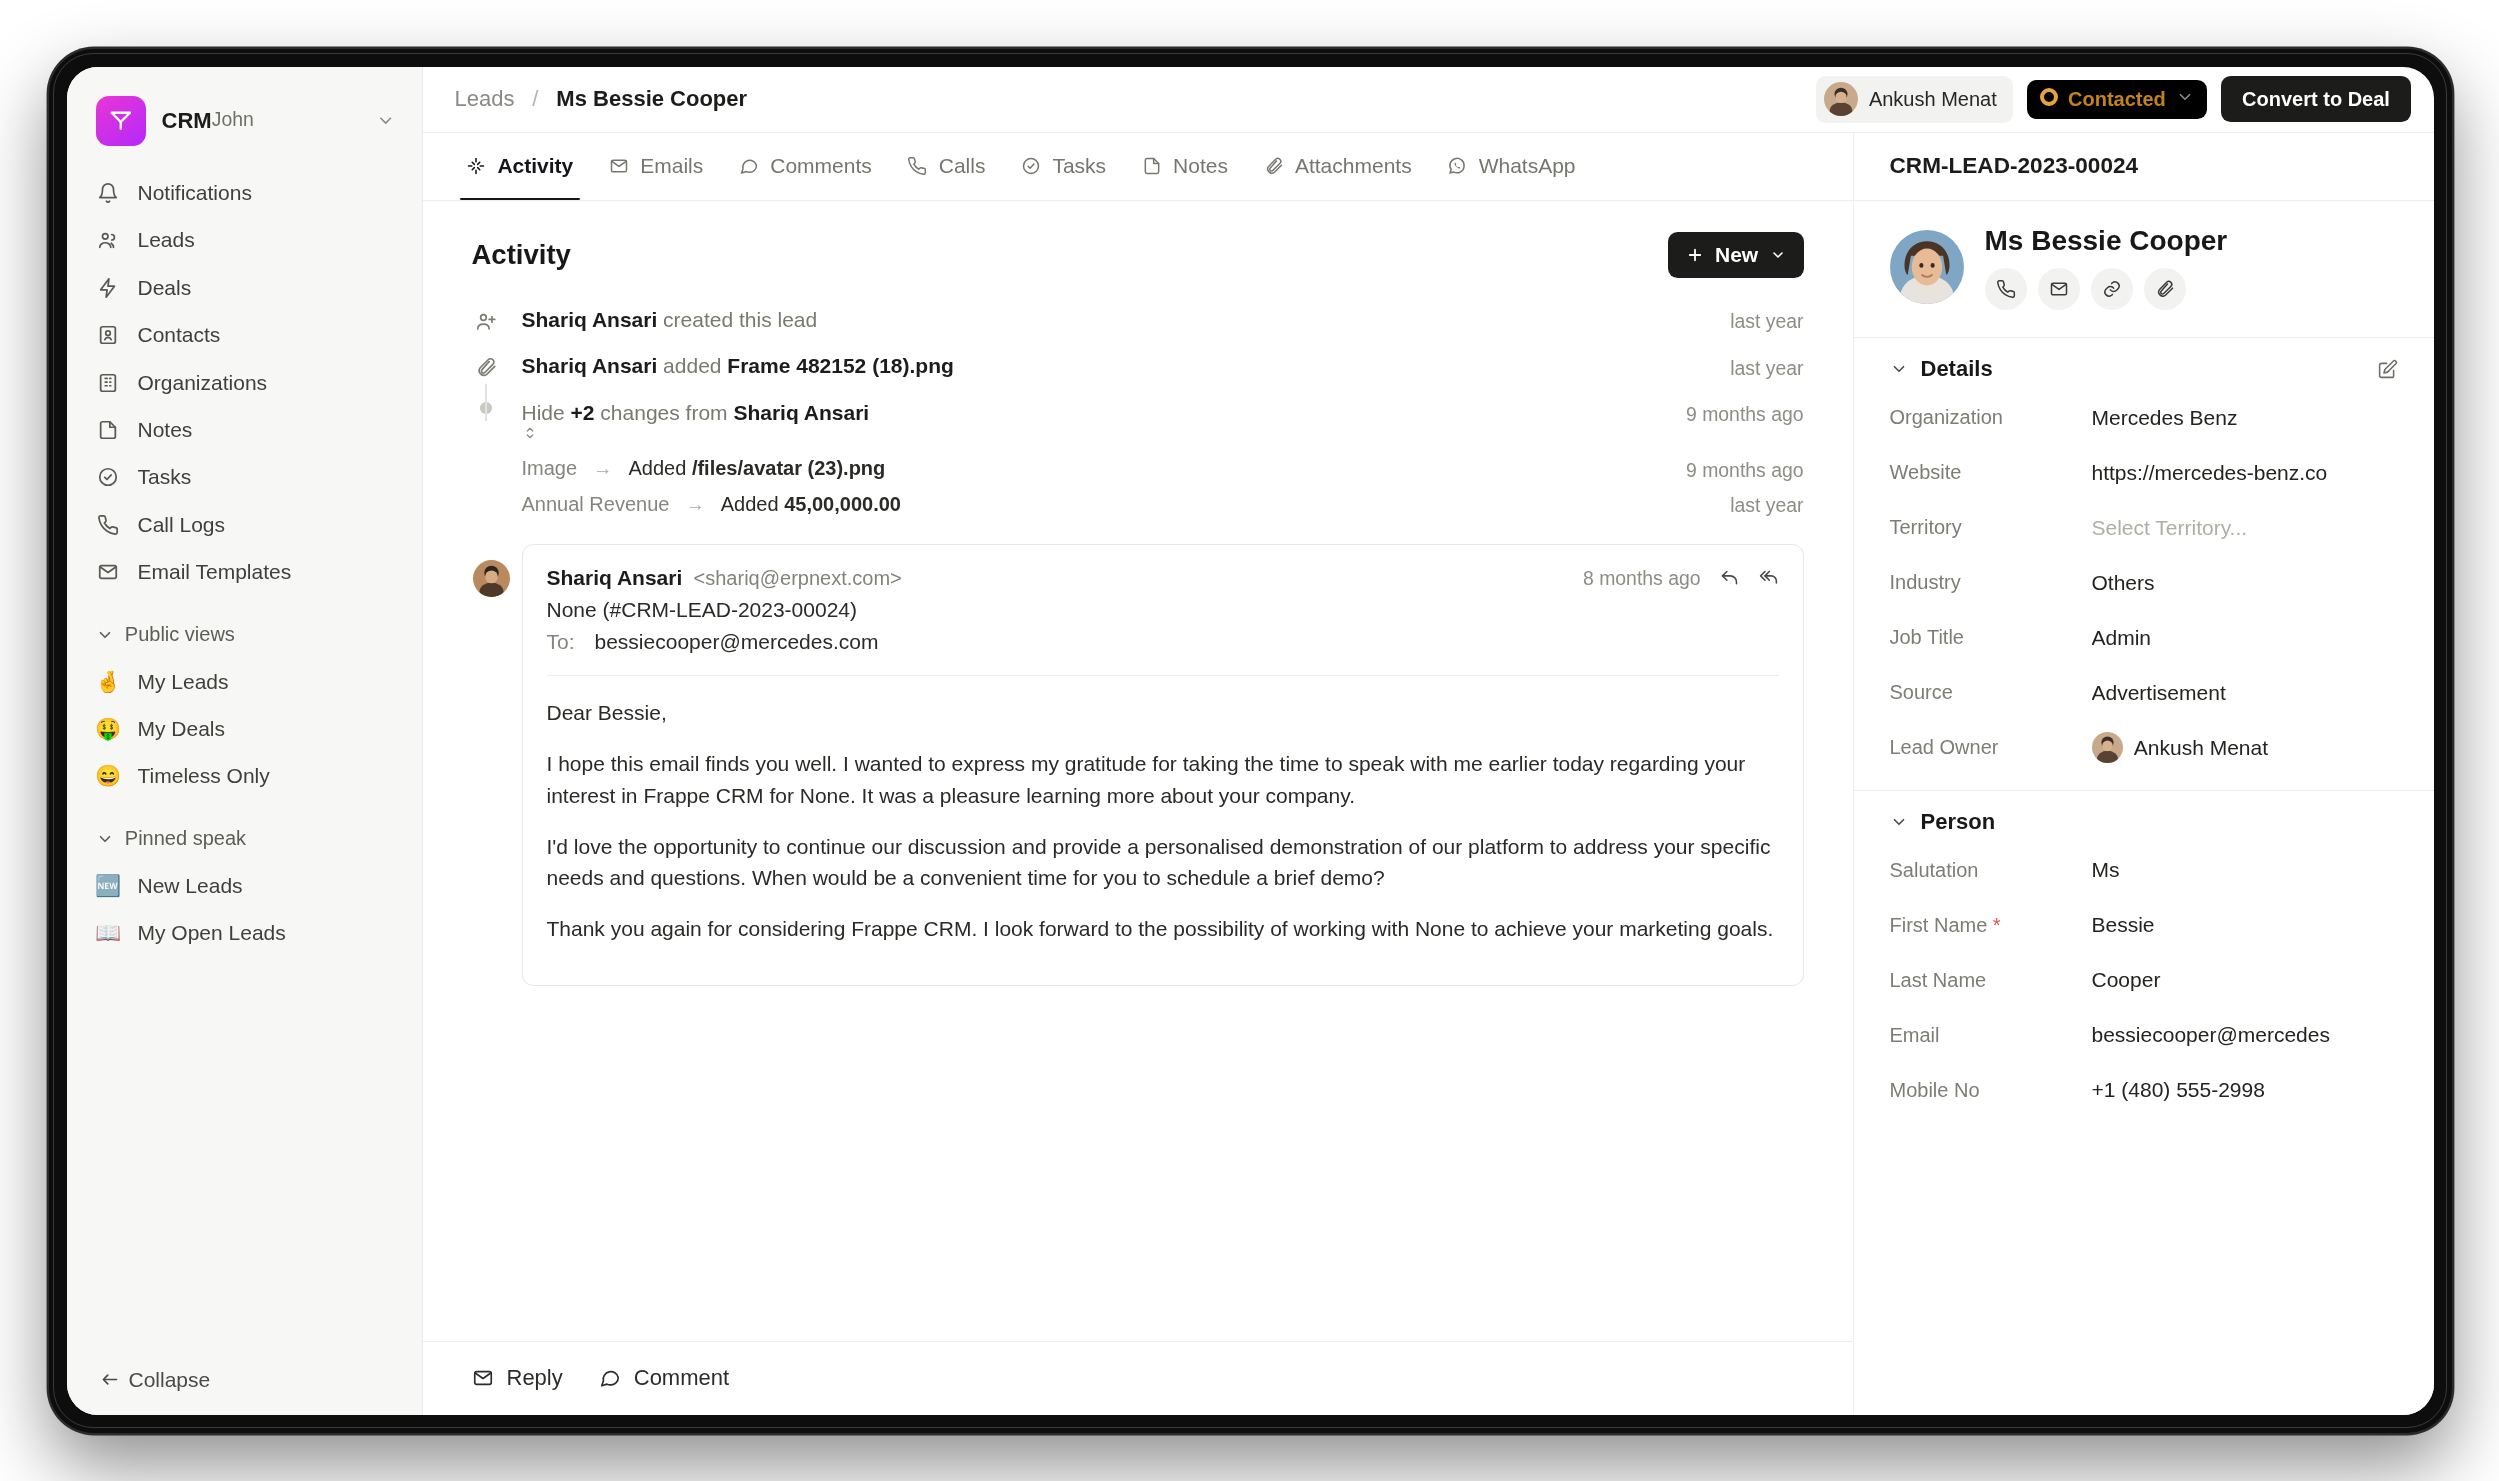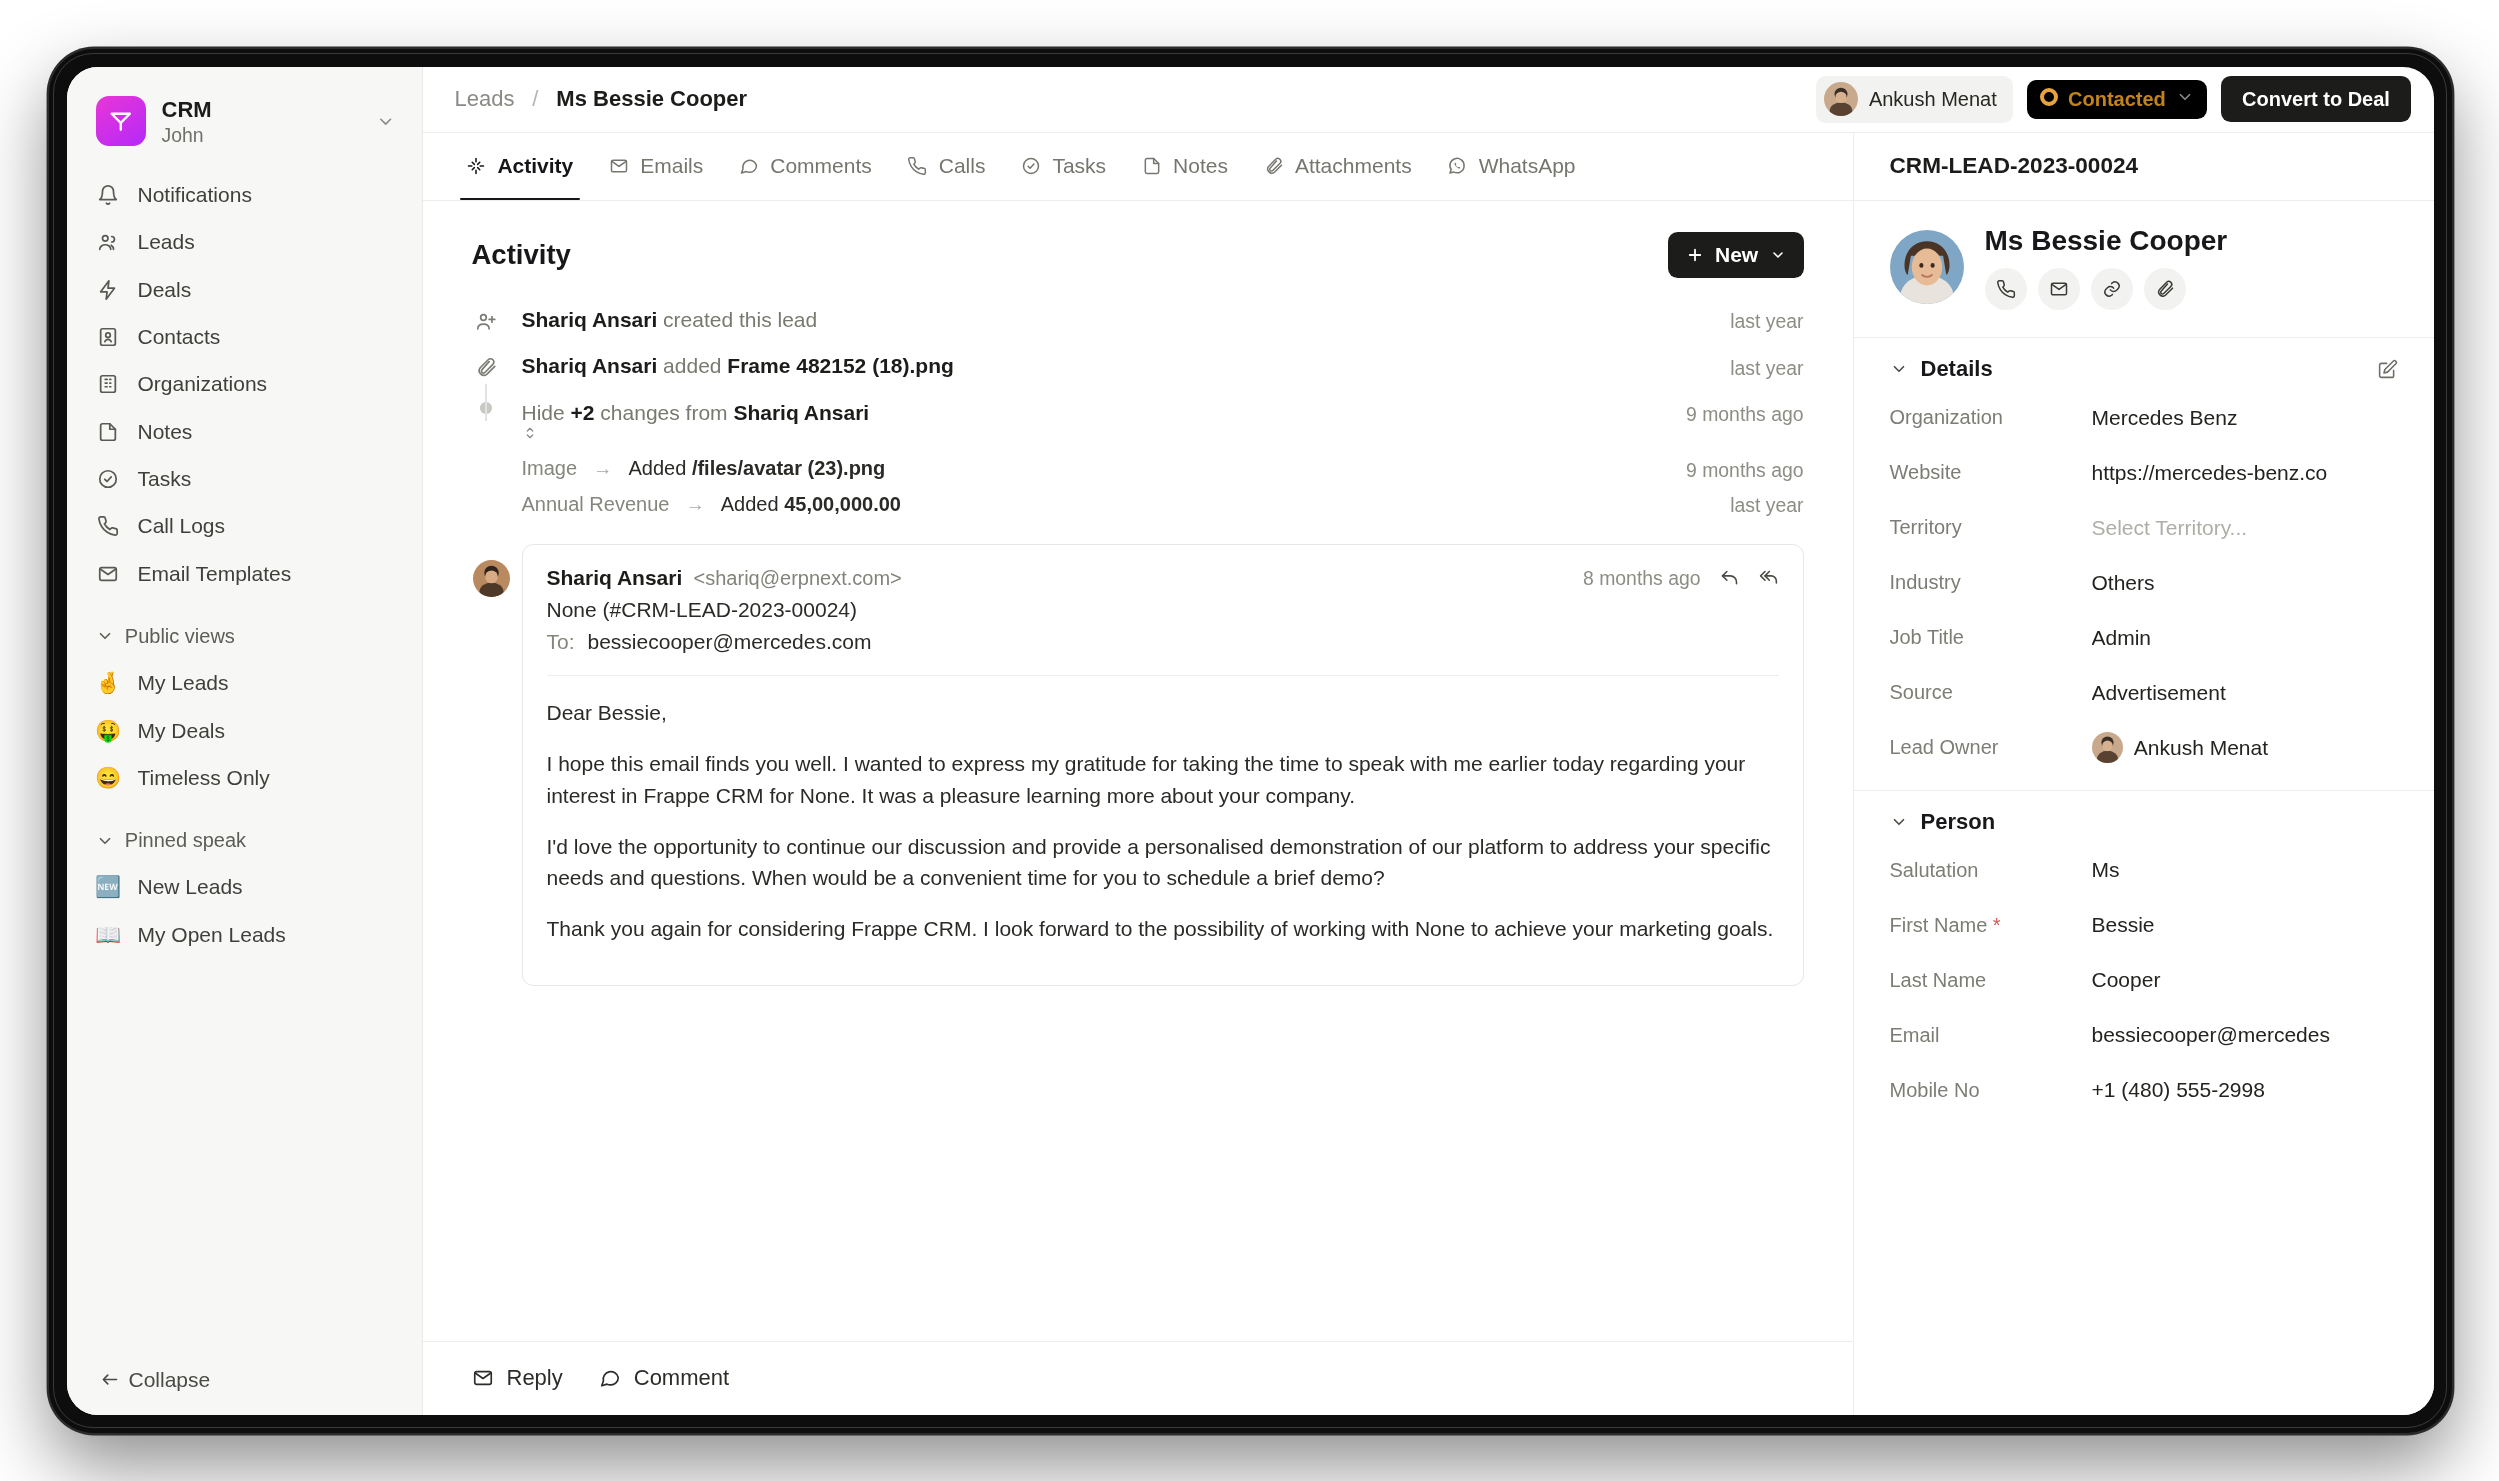--- a/index.html
+++ b/index.html
@@ -54,21 +54,21 @@
     padding: 8px 9.7px;
     border-radius: 9.7px;
     cursor: pointer;
   }
   .brand-logo {
     width: 50px; height: 50px; border-radius: 13px;
     background: linear-gradient(145deg,#e936d6,#b429f9);
     display: flex; align-items: center; justify-content: center;
     flex: 0 0 50px;
   }
-  .brand-text { display: flex; flex-direction: column; line-height: 1.25; flex: 1; }
+  .brand-text { display: flex; line-height: 1.25; flex: 1; }
   .brand-title { font-size: 22px; font-weight: 600; color: #1c1c1a; }
   .brand-sub { font-size: 19.4px; color: #70706b; }
   .chev { color: #8b8b86; }
 
   .nav { padding: 0 16px; }
   .nav-item {
     display: flex; align-items: flex-start; gap: 18px;
     padding: 10.5px 13px; margin: 2.4px 0;
     border-radius: 9.7px;
     font-size: 21px; color: #3f3f3b;
@@ -194,21 +194,21 @@
   }
   .email-avatar {
     position: absolute; left: -50px; top: 14.6px;
     width: 37px; height: 37px; border-radius: 50%; overflow: hidden;
   }
   .email-head { display: flex; align-items: baseline; gap: 11.3px; }
   .email-from { font-size: 21px; font-weight: 600; color: #1c1c1a; }
   .email-addr { font-size: 20px; color: #83837c; }
   .email-time { margin-left: auto; font-size: 19.4px; color: #8d8d86; display:flex; align-items:center; gap: 18px; }
   .email-sub { font-size: 21px; color: #2a2a27; margin-top: 8px; }
-  .email-to { font-size: 21px; color: #2a2a27; margin-top: 8px; display: flex; gap: 13px; }
+  .email-to { font-size: 21px; color: #2a2a27; margin-top: 8px; display: flex; gap: 20px; }
   .email-to .lbl { color: #86867f; }
   .email-body { margin-top: 21px; border-top: 0.8px solid #ededea; padding-top: 21px; }
   .email-body p { font-size: 21px; line-height: 1.5; color: #2a2a27; margin-bottom: 19.4px; }
   .email-body p.fade { color: #a9a9a2; }
 
   .reply-bar {
     border-top: 0.8px solid #ededeb;
     height: 74px; flex: 0 0 74px;
     display: flex; align-items: center; gap: 36px;
     padding: 0 49px;

